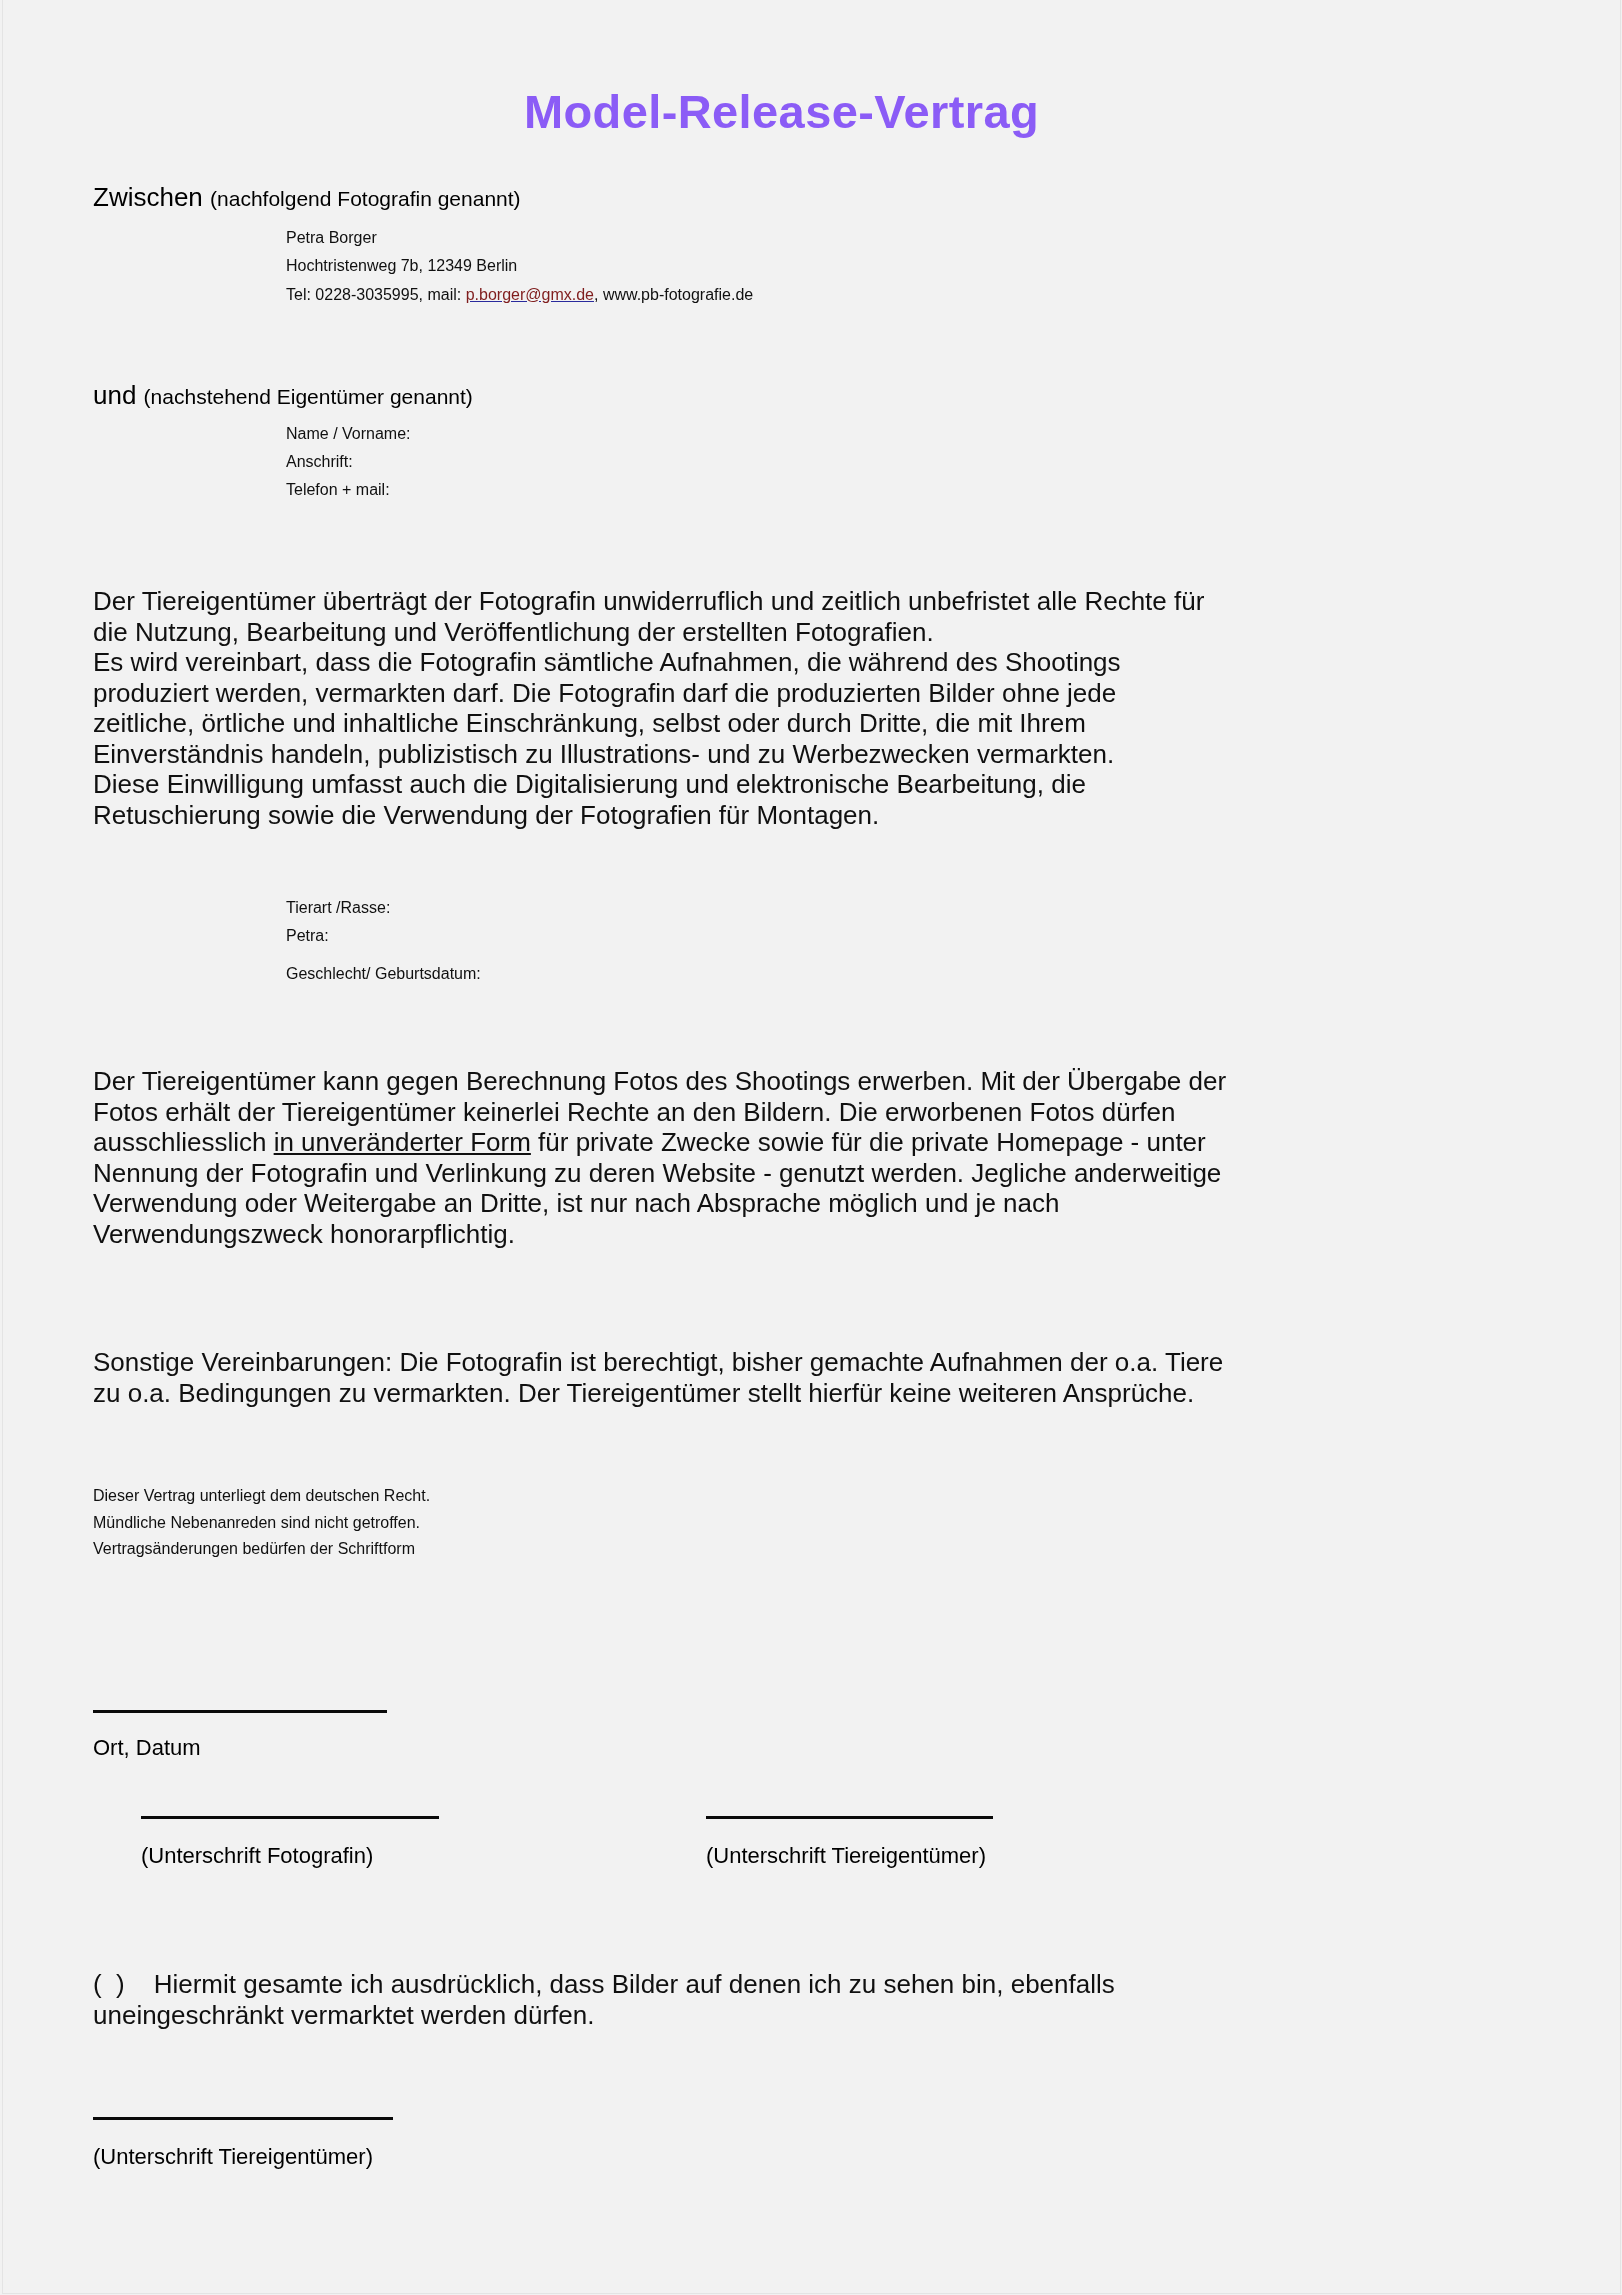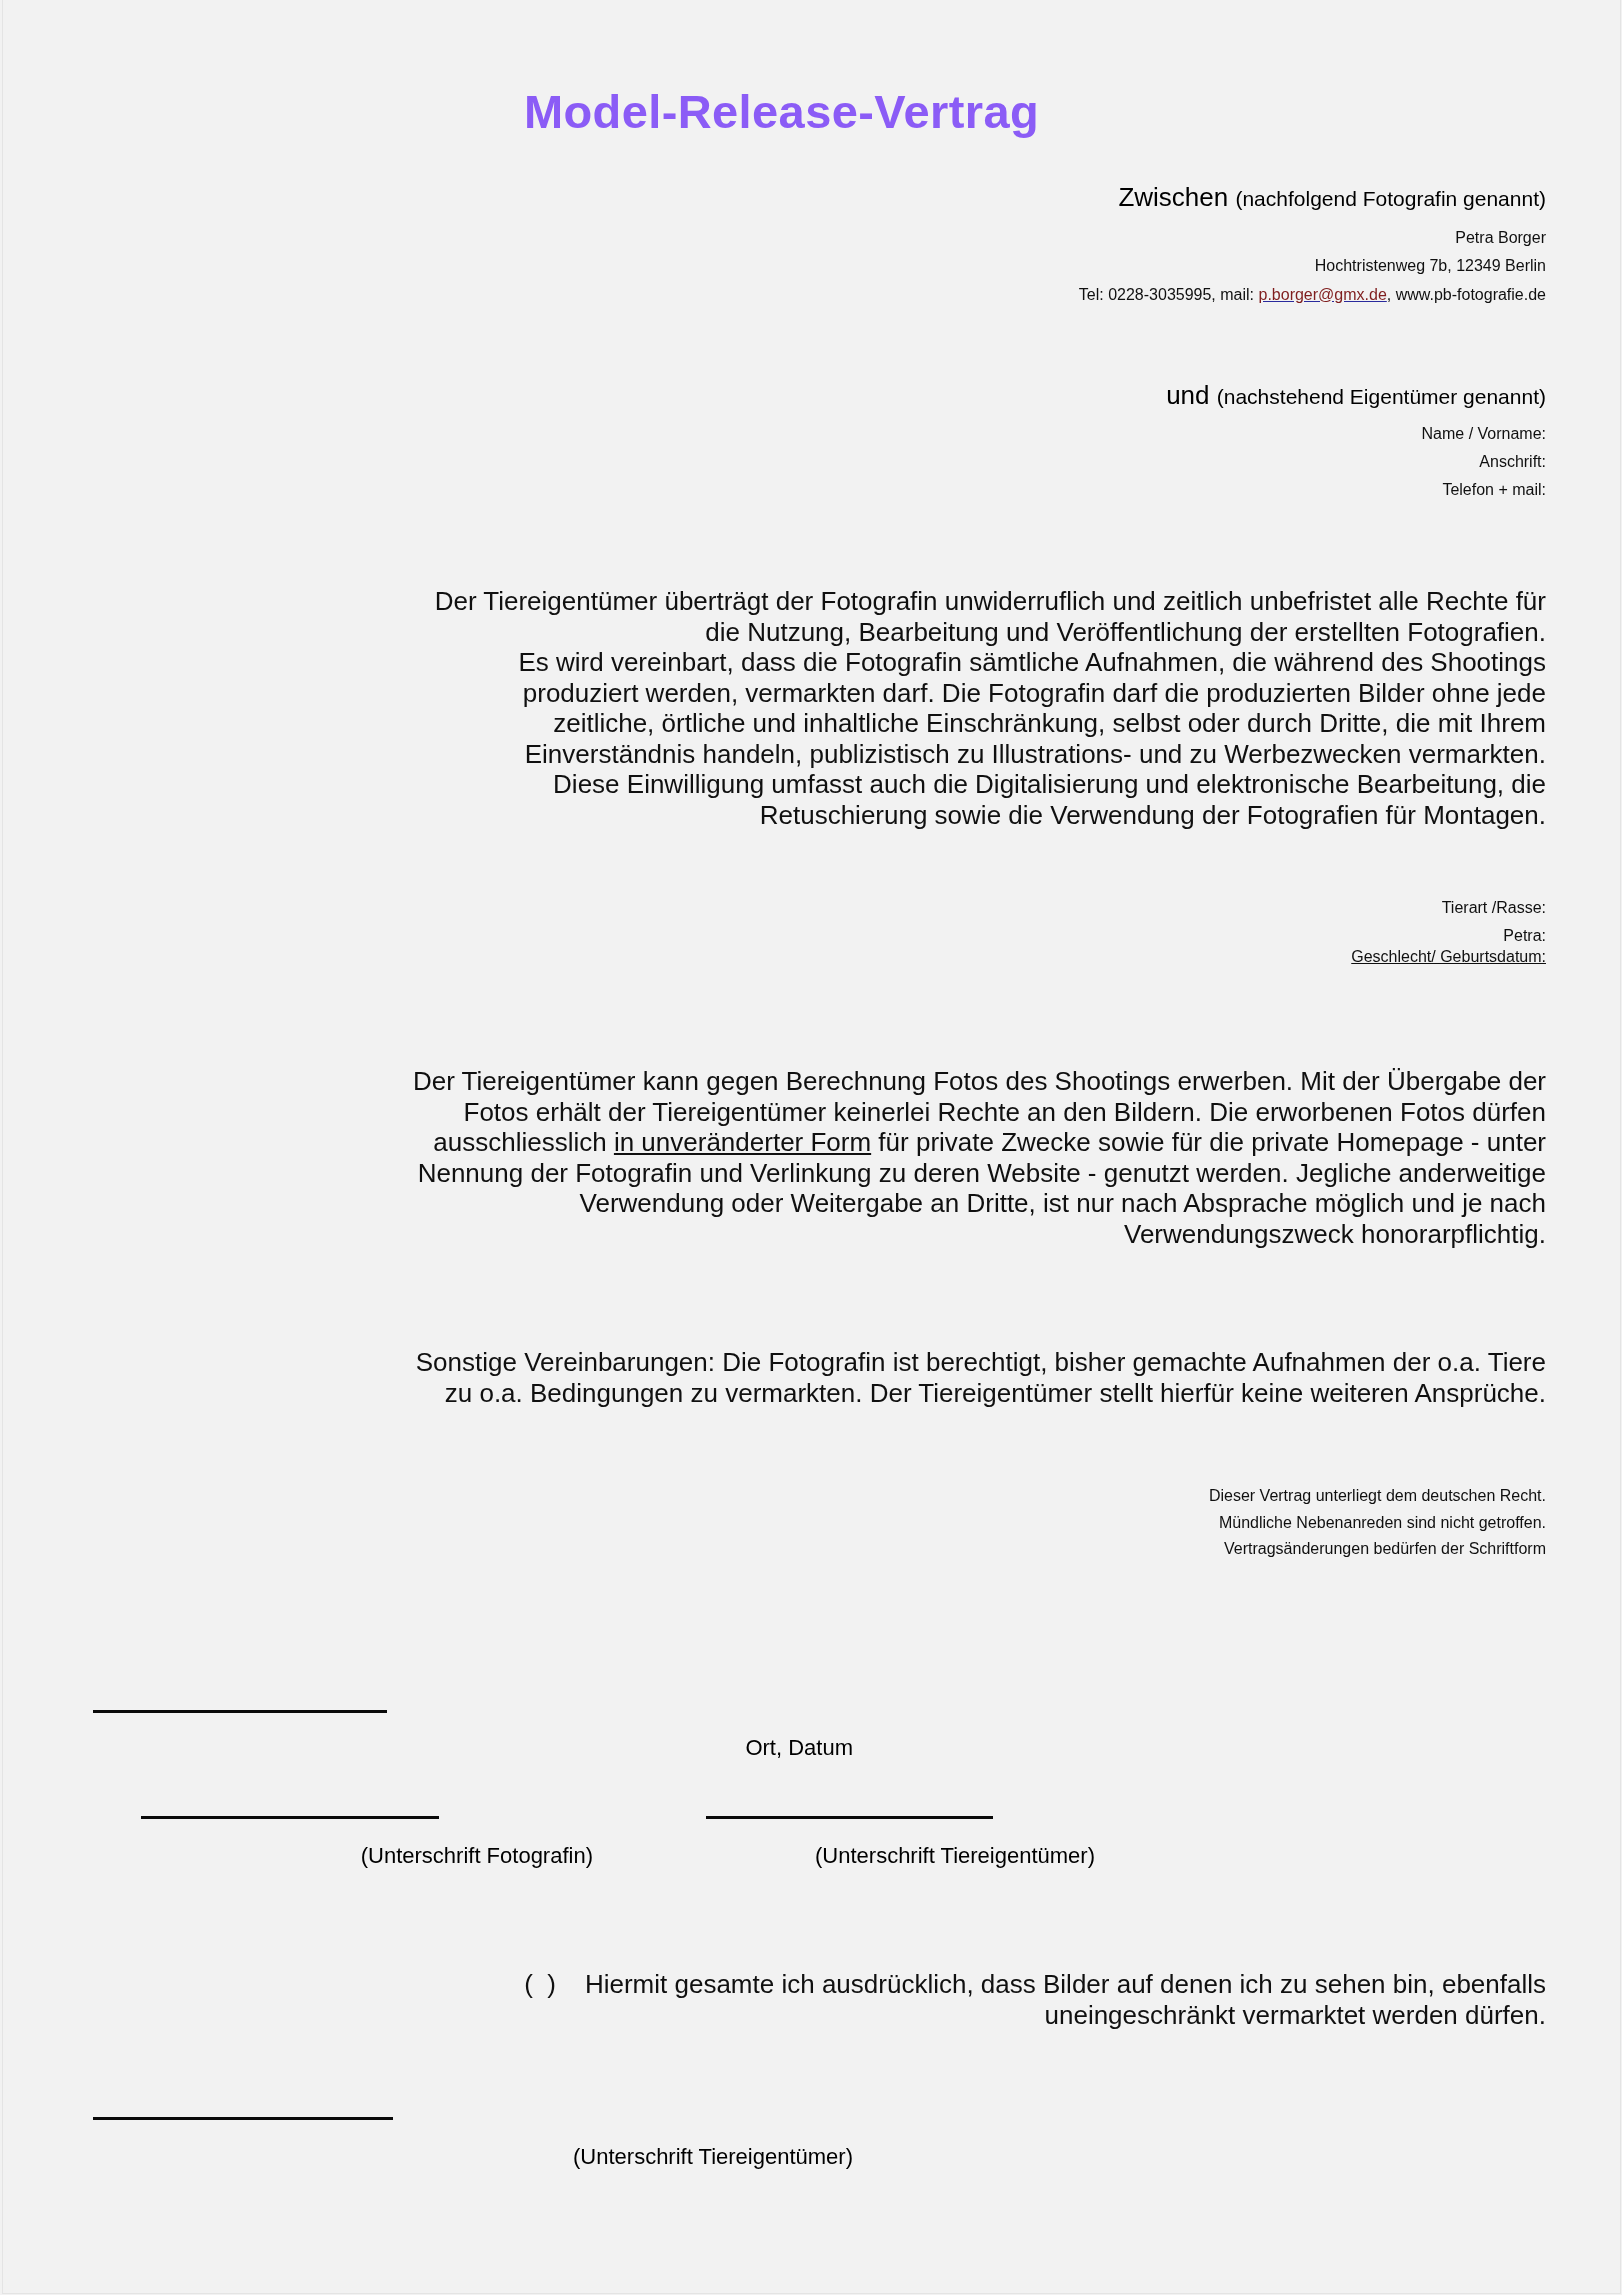--- a/index.html
+++ b/index.html
@@ -104,21 +104,21 @@
     padding-top: 24px;
   }
   .sig-caption.right-col { padding-left: 63px; }
 
   .cap-ortdatum {
     font-size: 22px;
     padding-top: 22px;
   }
 
   
-  .abs { position: absolute; text-align: right; }
+  .abs { position: absolute; }
 </style>
 </head>
 <body>
 
 <div class="page">
   <div class="page-edge"></div>
 
   <h1 class="doc-title">Model-Release-Vertrag</h1>
 
   <div class="abs" style="left:93px; top:182px; width:1453px;">
@@ -144,21 +144,21 @@
 Es wird vereinbart, dass die Fotografin sämtliche Aufnahmen, die während des Shootings
 produziert werden, vermarkten darf. Die Fotografin darf die produzierten Bilder ohne jede
 zeitliche, örtliche und inhaltliche Einschränkung, selbst oder durch Dritte, die mit Ihrem
 Einverständnis handeln, publizistisch zu Illustrations- und zu Werbezwecken vermarkten.
 Diese Einwilligung umfasst auch die Digitalisierung und elektronische Bearbeitung, die
 Retuschierung sowie die Verwendung der Fotografien für Montagen.</div>
 
   <div class="abs" style="left:93px; top:899px; width:1453px;">
     <div class="line indent">Tierart /Rasse:</div>
     <div class="line indent" style="margin-top:9.3px;">Petra:</div>
-    <div class="line indent" style="margin-top:2px;text-decoration:underline;">Geschlecht/ Geburtsdatum:</div>
+    <div class="line indent" style="margin-top:19px;">Geschlecht/ Geburtsdatum:</div>
   </div>
 
   <div class="abs para" style="left:93px; top:1066px; width:1453px;"><span>Der Tiereigentümer kann gegen Berechnung Fotos des Shootings erwerben. Mit der Übergabe der
 Fotos erhält der Tiereigentümer keinerlei Rechte an den Bildern. Die erworbenen Fotos dürfen
 ausschliesslich </span><span class="u-black">in unveränderter Form</span><span> für private Zwecke sowie für die private Homepage - unter
 Nennung der Fotografin und Verlinkung zu deren Website - genutzt werden. Jegliche anderweitige
 Verwendung oder Weitergabe an Dritte, ist nur nach Absprache möglich und je nach
 Verwendungszweck honorarpflichtig.</span></div>
 
   <div class="abs para" style="left:93px; top:1347px; width:1453px;">Sonstige Vereinbarungen: Die Fotografin ist berechtigt, bisher gemachte Aufnahmen der o.a. Tiere

